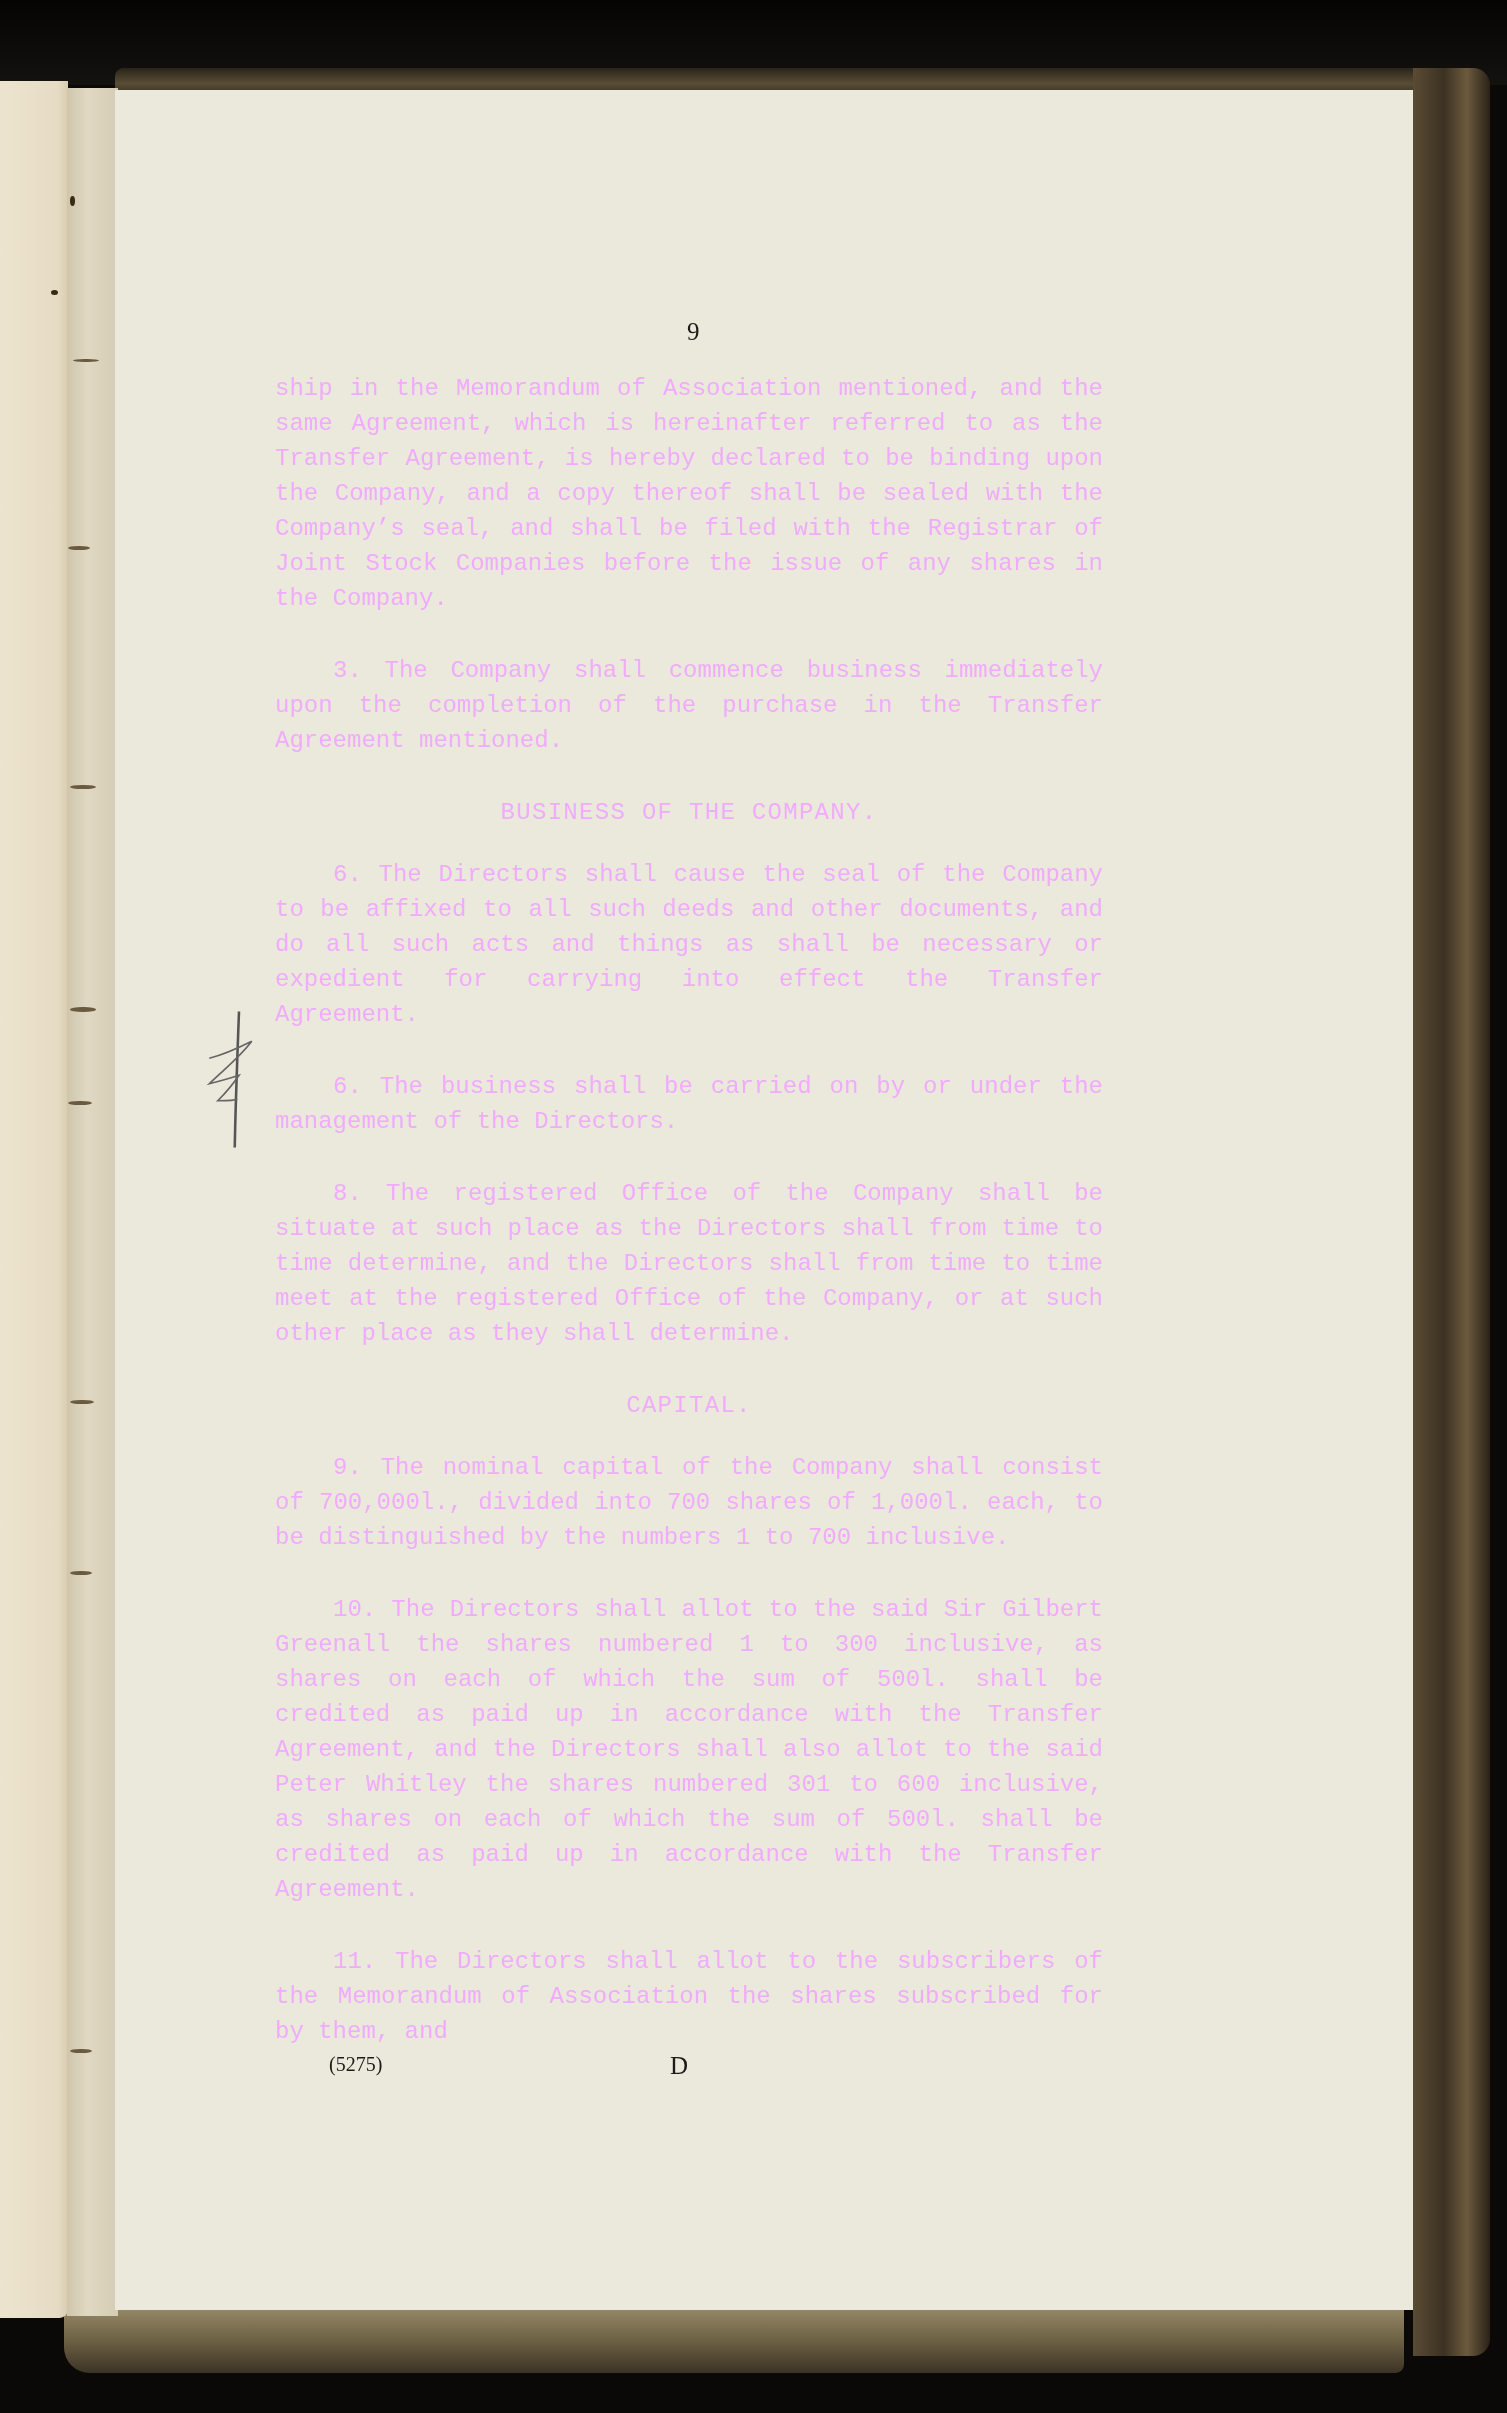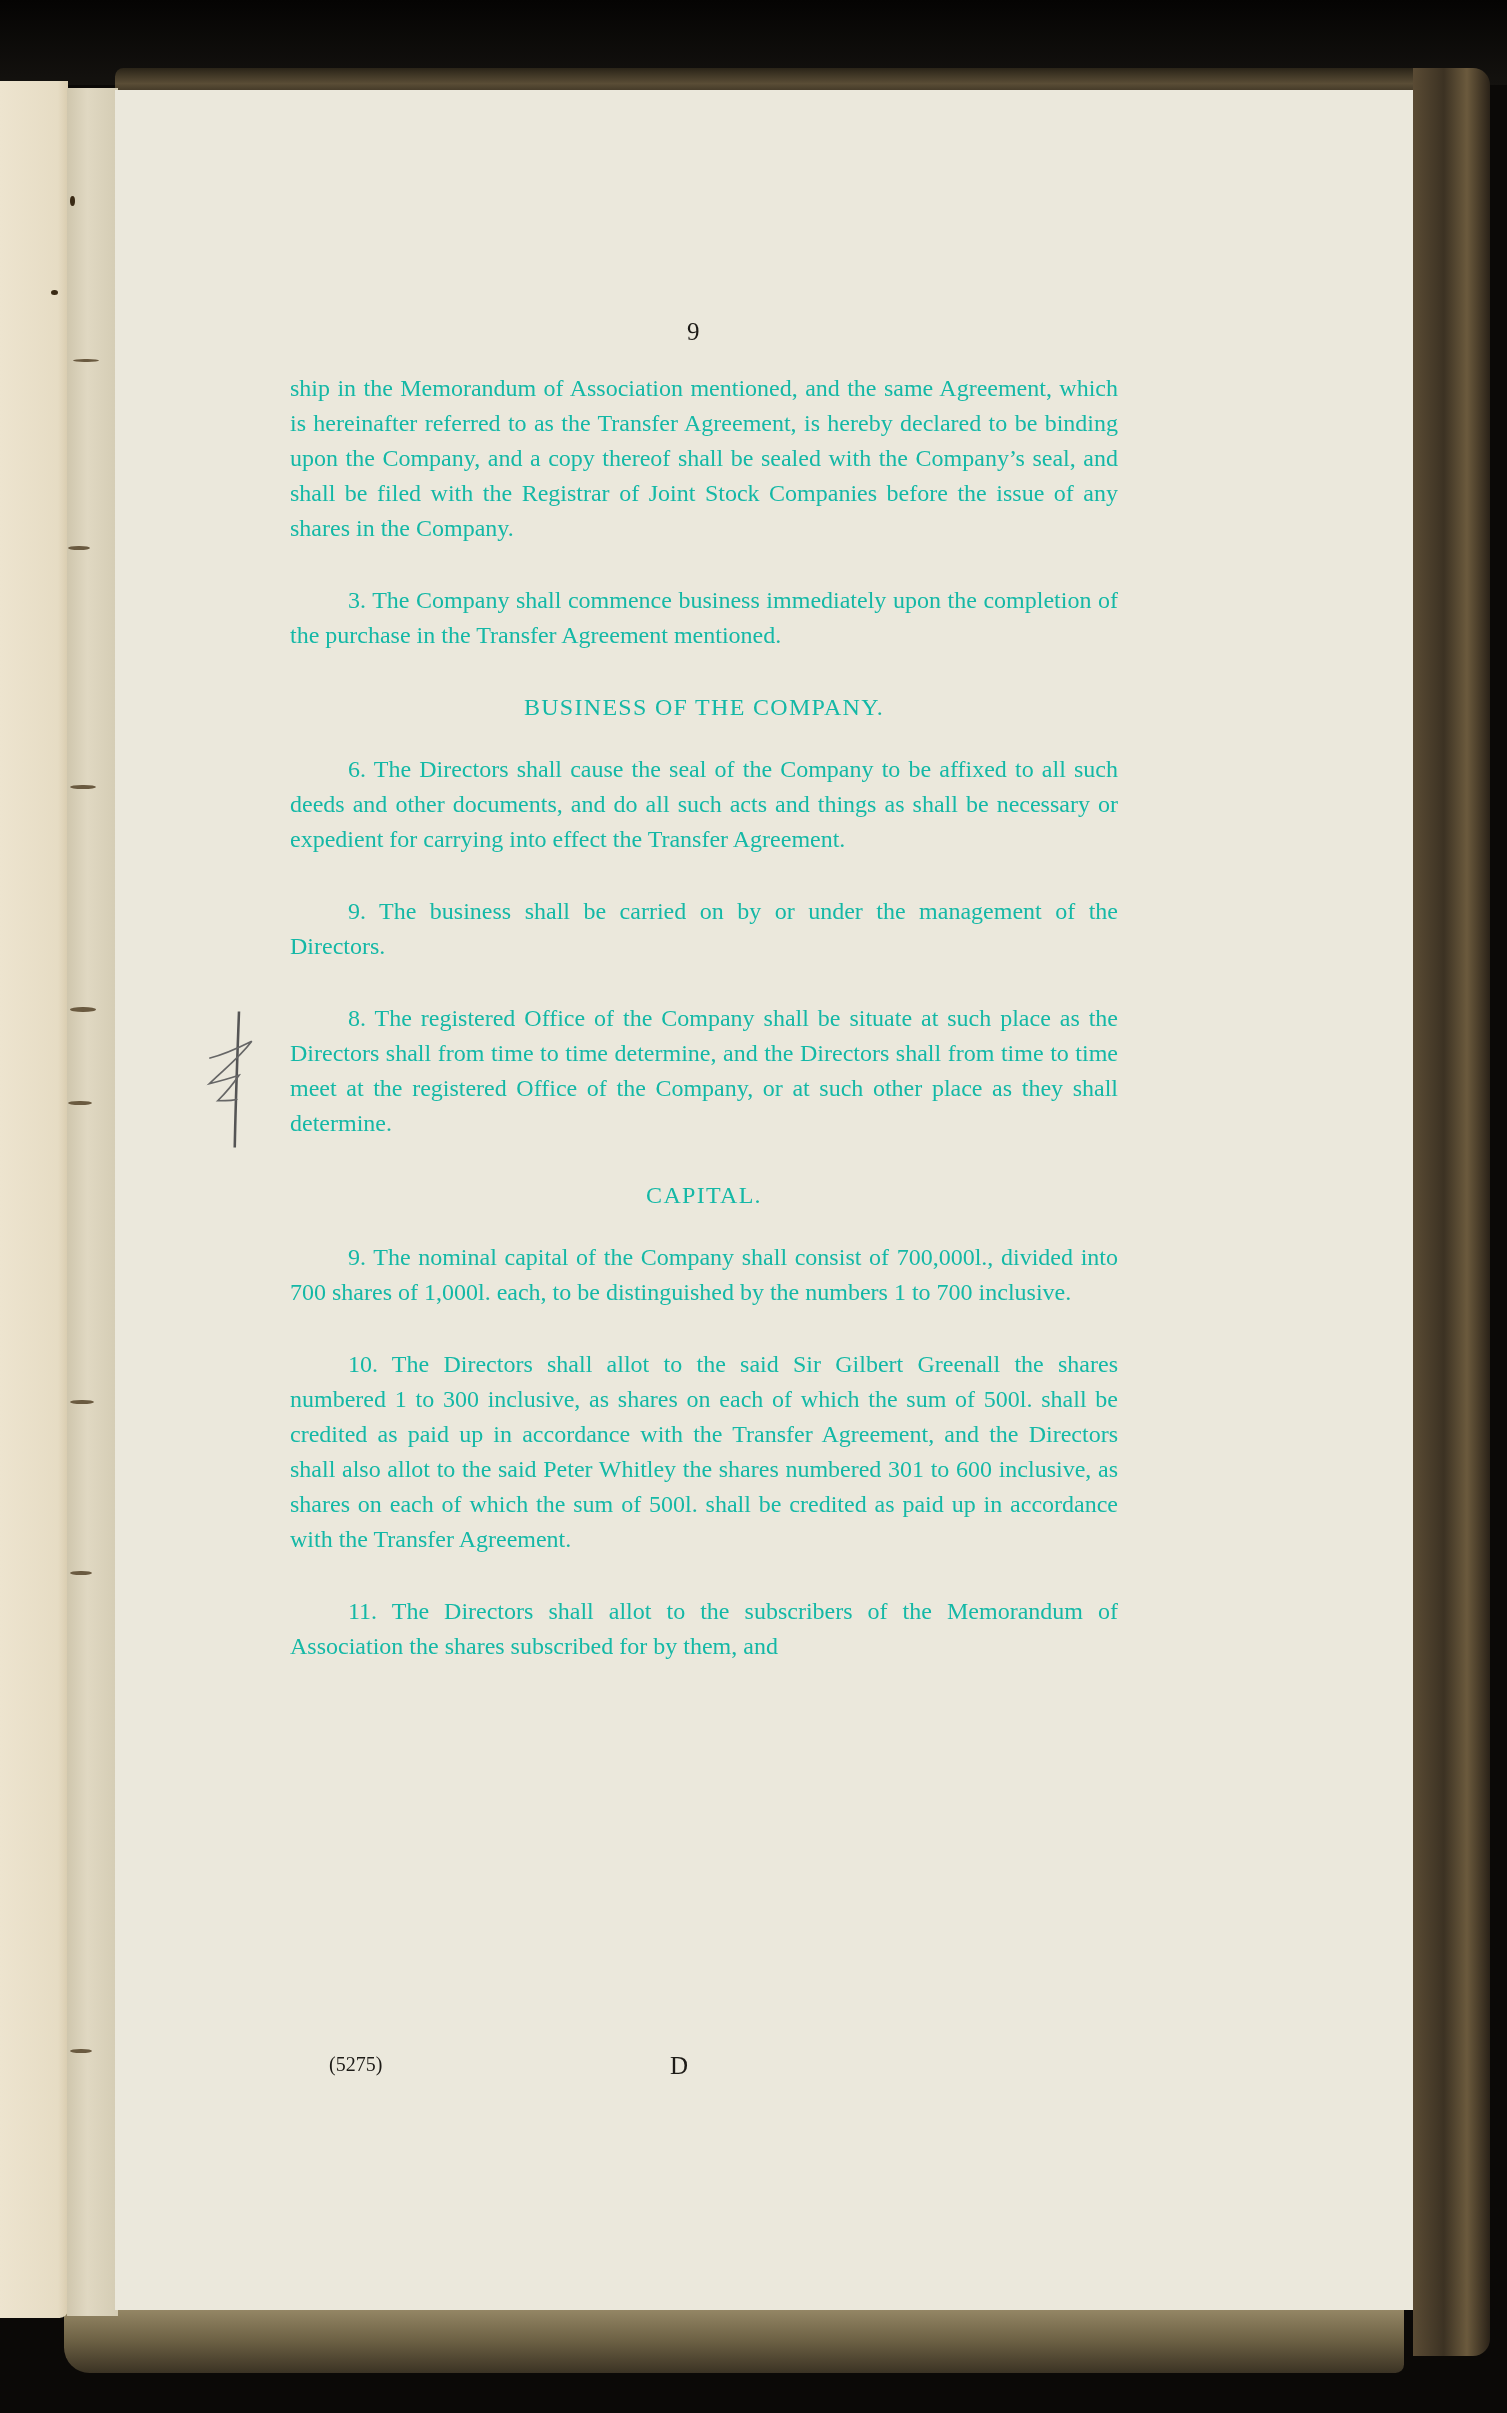--- a/index.html
+++ b/index.html
@@ -4,21 +4,21 @@
 <style>
   html, body { margin:0; padding:0; }
   body { width:1508px; height:2413px; background:#0b0907; position:relative; overflow:hidden; }
   .bg-top { position:absolute; left:0; top:0; width:1508px; height:85px; background:linear-gradient(#050403,#14120f); }
   .left-page { position:absolute; left:0; top:81px; width:68px; height:2237px; background:linear-gradient(90deg,#ede4cf,#e6dcc4 85%,#d9ccaf); border-bottom-right-radius:8.5px; }
   .gutter { position:absolute; left:67px; top:88px; width:51px; height:2228px; background:linear-gradient(90deg,#cfc6ad,#e0d8c2 40%,#d4ccb4); }
   .page { position:absolute; left:115px; top:90px; width:1298px; height:2220px; background:#ebe8dc; }
   .page-edge-bottom { position:absolute; left:64px; top:2305px; width:1340px; height:68px; background:linear-gradient(#9a8c6a,#6f6346 50%,#3b3324); border-radius:0 0 8.5px 25.6px; }
   .page-edge-right { position:absolute; left:1413px; top:68px; width:77px; height:2288px; background:linear-gradient(90deg,#5a4b34,#3c3223 40%,#6b5a3d 70%,#2a2218); border-radius:0 17px 17px 0; }
   .binding-top { position:absolute; left:115px; top:68px; width:1357px; height:25.6px; background:linear-gradient(#2a2418,#5a4d36 60%,#3a3122); border-radius:8.5px 17px 0 0; }
-  .text-block { position:absolute; left:290px; top:307px; width:828px; font-family:Liberation Serif, serif; color:#14b8a6; font-size:24px; line-height:35px; text-align:justify; }
+  .text-block { position:absolute; left:275px; top:307px; width:828px; font-family:Liberation Mono, monospace; color:#f0abfc; font-size:24px; line-height:35px; text-align:justify; }
   .page-number { position:absolute; left:687px; top:318px; font-family:"Liberation Serif",serif; font-size:25px; color:#1d1b17; }
   .para { margin:0 0 37px 0; text-indent:0; }
   .para.indent { text-indent:58px; }
   .heading { text-align:center; letter-spacing:1.3px; font-size:24px; margin:17px 0 27px 0; }
   .footer-ref { position:absolute; left:329px; top:2053px; font-family:"Liberation Serif",serif; font-size:20px; color:#1d1b17; }
   .footer-sig { position:absolute; left:670px; top:2052px; font-family:"Liberation Serif",serif; font-size:25px; color:#1d1b17; }
   .pencil-mark { position:absolute; left:205px; top:1007px; }
   .tear { position:absolute; background:#3a2a15; border-radius:50%; }
   .continued-line { margin:0; }
 </style>
@@ -50,21 +50,21 @@
 <svg class="pencil-mark" width="51" height="145" viewBox="0 0 60 170">
   <path d="M40 5 C38 60 36 110 35 165" stroke="#555" stroke-width="3" fill="none"></path>
   <path d="M5 60 C25 55 45 45 55 40 C40 60 20 75 5 90 C25 85 40 80 40 80 C30 95 20 105 15 110 C25 110 35 110 38 108" stroke="#666" stroke-width="2" fill="none"></path>
 </svg>
 
 <div class="text-block">
   <p class="para" style="margin-top:64px">ship in the Memorandum of Association mentioned, and the same Agreement, which is hereinafter referred to as the Transfer Agreement, is hereby declared to be binding upon the Company, and a copy thereof shall be sealed with the Company’s seal, and shall be filed with the Registrar of Joint Stock Companies before the issue of any shares in the Company.</p>
   <p class="para indent">3. The Company shall commence business immediately upon the completion of the purchase in the Transfer Agreement mentioned.</p>
   <p class="para heading">BUSINESS OF THE COMPANY.</p>
   <p class="para indent">6. The Directors shall cause the seal of the Company to be affixed to all such deeds and other documents, and do all such acts and things as shall be necessary or expedient for carrying into effect the Transfer Agreement.</p>
-  <p class="para indent">9. The business shall be carried on by or under the management of the Directors.</p>
+  <p class="para indent">6. The business shall be carried on by or under the management of the Directors.</p>
   <p class="para indent">8. The registered Office of the Company shall be situate at such place as the Directors shall from time to time determine, and the Directors shall from time to time meet at the registered Office of the Company, or at such other place as they shall determine.</p>
   <p class="para heading">CAPITAL.</p>
   <p class="para indent">9. The nominal capital of the Company shall consist of 700,000l., divided into 700 shares of 1,000l. each, to be distinguished by the numbers 1 to 700 inclusive.</p>
   <p class="para indent">10. The Directors shall allot to the said Sir Gilbert Greenall the shares numbered 1 to 300 inclusive, as shares on each of which the sum of 500l. shall be credited as paid up in accordance with the Transfer Agreement, and the Directors shall also allot to the said Peter Whitley the shares numbered 301 to 600 inclusive, as shares on each of which the sum of 500l. shall be credited as paid up in accordance with the Transfer Agreement.</p>
   <p class="para indent continued-line">11. The Directors shall allot to the subscribers of the Memorandum of Association the shares subscribed for by them, and</p>
 </div>
 
 <div class="footer-ref">(5275)</div>
 <div class="footer-sig">D</div>
 

